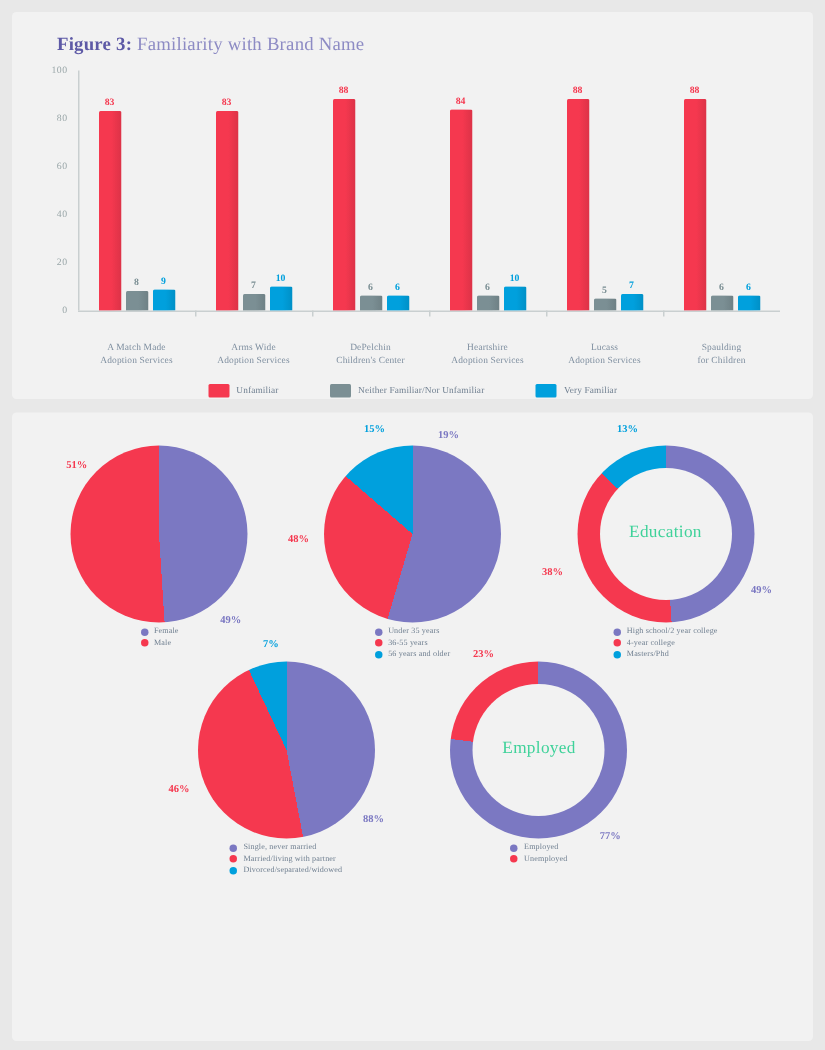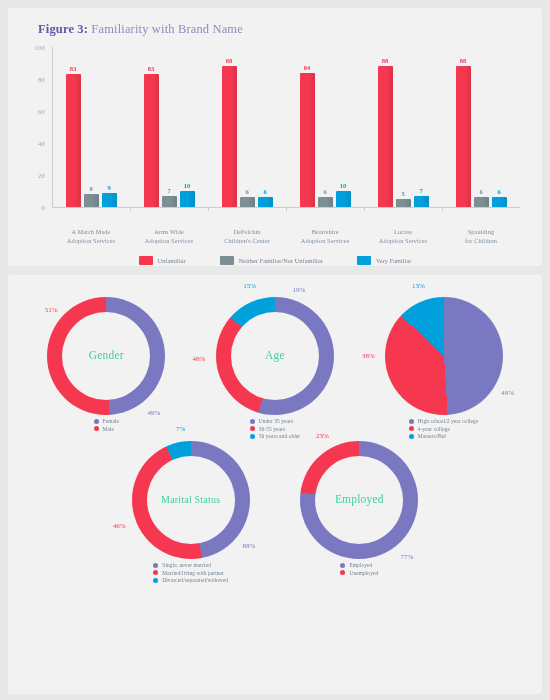--- a/index.html
+++ b/index.html
@@ -89,21 +89,21 @@
     border-radius: 50%; background: #f2f2f2;
     display: flex; align-items: center; justify-content: center;
   }
   .donut-label {
     font-family: "Liberation Serif", serif; font-size: 11.5px; color: #3fd29a;
     text-align: center; line-height: 1.15; letter-spacing: 0.2px;
   }
   .donut-label.small { font-size: 10px; }
 
   .pct {
-    position: absolute; font-size: 7px; font-weight: normal;
+    position: absolute; font-size: 7px; font-weight: bold;
     font-family: "Liberation Serif", serif; white-space: nowrap;
   }
 
   .legend4 { margin-top: 3px; display: flex; flex-direction: column; gap: 1.5px; align-items: flex-start; }
   .legend4 .li { display: flex; align-items: center; gap: 4px; }
   .legend4 .dot { width: 5px; height: 5px; border-radius: 50%; flex: none; }
   .legend4 .lt { font-size: 5.4px; color: #6f7f90; font-family: "Liberation Serif", serif; letter-spacing: 0.1px; }
 </style>
 </head>
 <body>
@@ -239,43 +239,37 @@
       </div>
   </div>
 
   <div class="card card-fig4">
 
     <div class="donut-grid">
       <div class="donut-row row1" id="donut-row-1">
           <div class="donut-cell">
             <div class="donut-wrap">
               <div class="donut" style="background: conic-gradient(rgb(123, 120, 194) 0deg, rgb(123, 120, 194) 176.4deg, rgb(245, 56, 79) 176.4deg, rgb(245, 56, 79) 360deg);"></div>
-              <div class="donut-hole">
-                <div class="donut-label">Gender</div>
-              </div>
               <div class="pct" style="color: rgb(245, 56, 79); left: 3.8448px; top: 12.7193px; transform: translate(-50%, -50%);">51%</div>
               <div class="pct" style="color: rgb(123, 120, 194); left: 106.566px; top: 115.687px; transform: translate(-50%, -50%);">49%</div>
             </div>
             <div class="legend4">
               <div class="li">
                 <span class="dot" style="background: rgb(123, 120, 194);"></span>
                 <span class="lt">Female</span>
               </div>
               <div class="li">
                 <span class="dot" style="background: rgb(245, 56, 79);"></span>
                 <span class="lt">Male</span>
               </div>
             </div>
           </div>
           <div class="donut-cell">
             <div class="donut-wrap">
               <div class="donut" style="background: conic-gradient(rgb(123, 120, 194) 0deg, rgb(123, 120, 194) 196.36deg, rgb(245, 56, 79) 196.36deg, rgb(245, 56, 79) 310.91deg, rgb(0, 160, 221) 310.91deg, rgb(0, 160, 221) 360deg);"></div>
-              <div class="donut-hole">
-                <div class="donut-label">Age</div>
-              </div>
               <div class="pct" style="color: rgb(0, 160, 221); left: 33.6905px; top: -10.5373px; transform: translate(-50%, -50%);">15%</div>
               <div class="pct" style="color: rgb(245, 56, 79); left: -16.9537px; top: 61.6524px; transform: translate(-50%, -50%);">48%</div>
               <div class="pct" style="color: rgb(123, 120, 194); left: 82.9414px; top: -6.77848px; transform: translate(-50%, -50%);">19%</div>
             </div>
             <div class="legend4">
               <div class="li">
                 <span class="dot" style="background: rgb(123, 120, 194);"></span>
                 <span class="lt">Under 35 years</span>
               </div>
               <div class="li">
@@ -284,22 +278,25 @@
               </div>
               <div class="li">
                 <span class="dot" style="background: rgb(0, 160, 221);"></span>
                 <span class="lt">56 years and older</span>
               </div>
             </div>
           </div>
           <div class="donut-cell">
             <div class="donut-wrap">
               <div class="donut" style="background: conic-gradient(rgb(123, 120, 194) 0deg, rgb(123, 120, 194) 176.4deg, rgb(245, 56, 79) 176.4deg, rgb(245, 56, 79) 313.2deg, rgb(0, 160, 221) 313.2deg, rgb(0, 160, 221) 360deg);"></div>
+              <div class="donut-hole">
+                <div class="donut-label">Education</div>
+              </div>
               <div class="pct" style="color: rgb(0, 160, 221); left: 33.6905px; top: -10.5373px; transform: translate(-50%, -50%);">13%</div>
-              <div class="pct" style="color: rgb(245, 56, 79); left: -16.2604px; top: 59px; transform: translate(-50%, -50%);">38%</div>
+              <div class="pct" style="color: rgb(245, 56, 79); left: -16.2604px; top: 84px; transform: translate(-50%, -50%);">38%</div>
               <div class="pct" style="color: rgb(123, 120, 194); left: 123.086px; top: 96px; transform: translate(-50%, -50%);">49%</div>
             </div>
             <div class="legend4">
               <div class="li">
                 <span class="dot" style="background: rgb(123, 120, 194);"></span>
                 <span class="lt">High school/2 year college</span>
               </div>
               <div class="li">
                 <span class="dot" style="background: rgb(245, 56, 79);"></span>
                 <span class="lt">4-year college</span>
@@ -308,23 +305,20 @@
                 <span class="dot" style="background: rgb(0, 160, 221);"></span>
                 <span class="lt">Masters/Phd</span>
               </div>
             </div>
           </div>
         </div>
       <div class="donut-row row2" id="donut-row-2">
           <div class="donut-cell">
             <div class="donut-wrap">
               <div class="donut" style="background: conic-gradient(rgb(123, 120, 194) 0deg, rgb(123, 120, 194) 169.2deg, rgb(245, 56, 79) 169.2deg, rgb(245, 56, 79) 334.8deg, rgb(0, 160, 221) 334.8deg, rgb(0, 160, 221) 360deg);"></div>
-              <div class="donut-hole">
-                <div class="donut-label small">Marital Status</div>
-              </div>
               <div class="pct" style="color: rgb(0, 160, 221); left: 48.9795px; top: -12.2993px; transform: translate(-50%, -50%);">7%</div>
               <div class="pct" style="color: rgb(245, 56, 79); left: -12.4166px; top: 84.9935px; transform: translate(-50%, -50%);">46%</div>
               <div class="pct" style="color: rgb(123, 120, 194); left: 117.313px; top: 104.559px; transform: translate(-50%, -50%);">88%</div>
             </div>
             <div class="legend4">
               <div class="li">
                 <span class="dot" style="background: rgb(123, 120, 194);"></span>
                 <span class="lt">Single, never married</span>
               </div>
               <div class="li">

